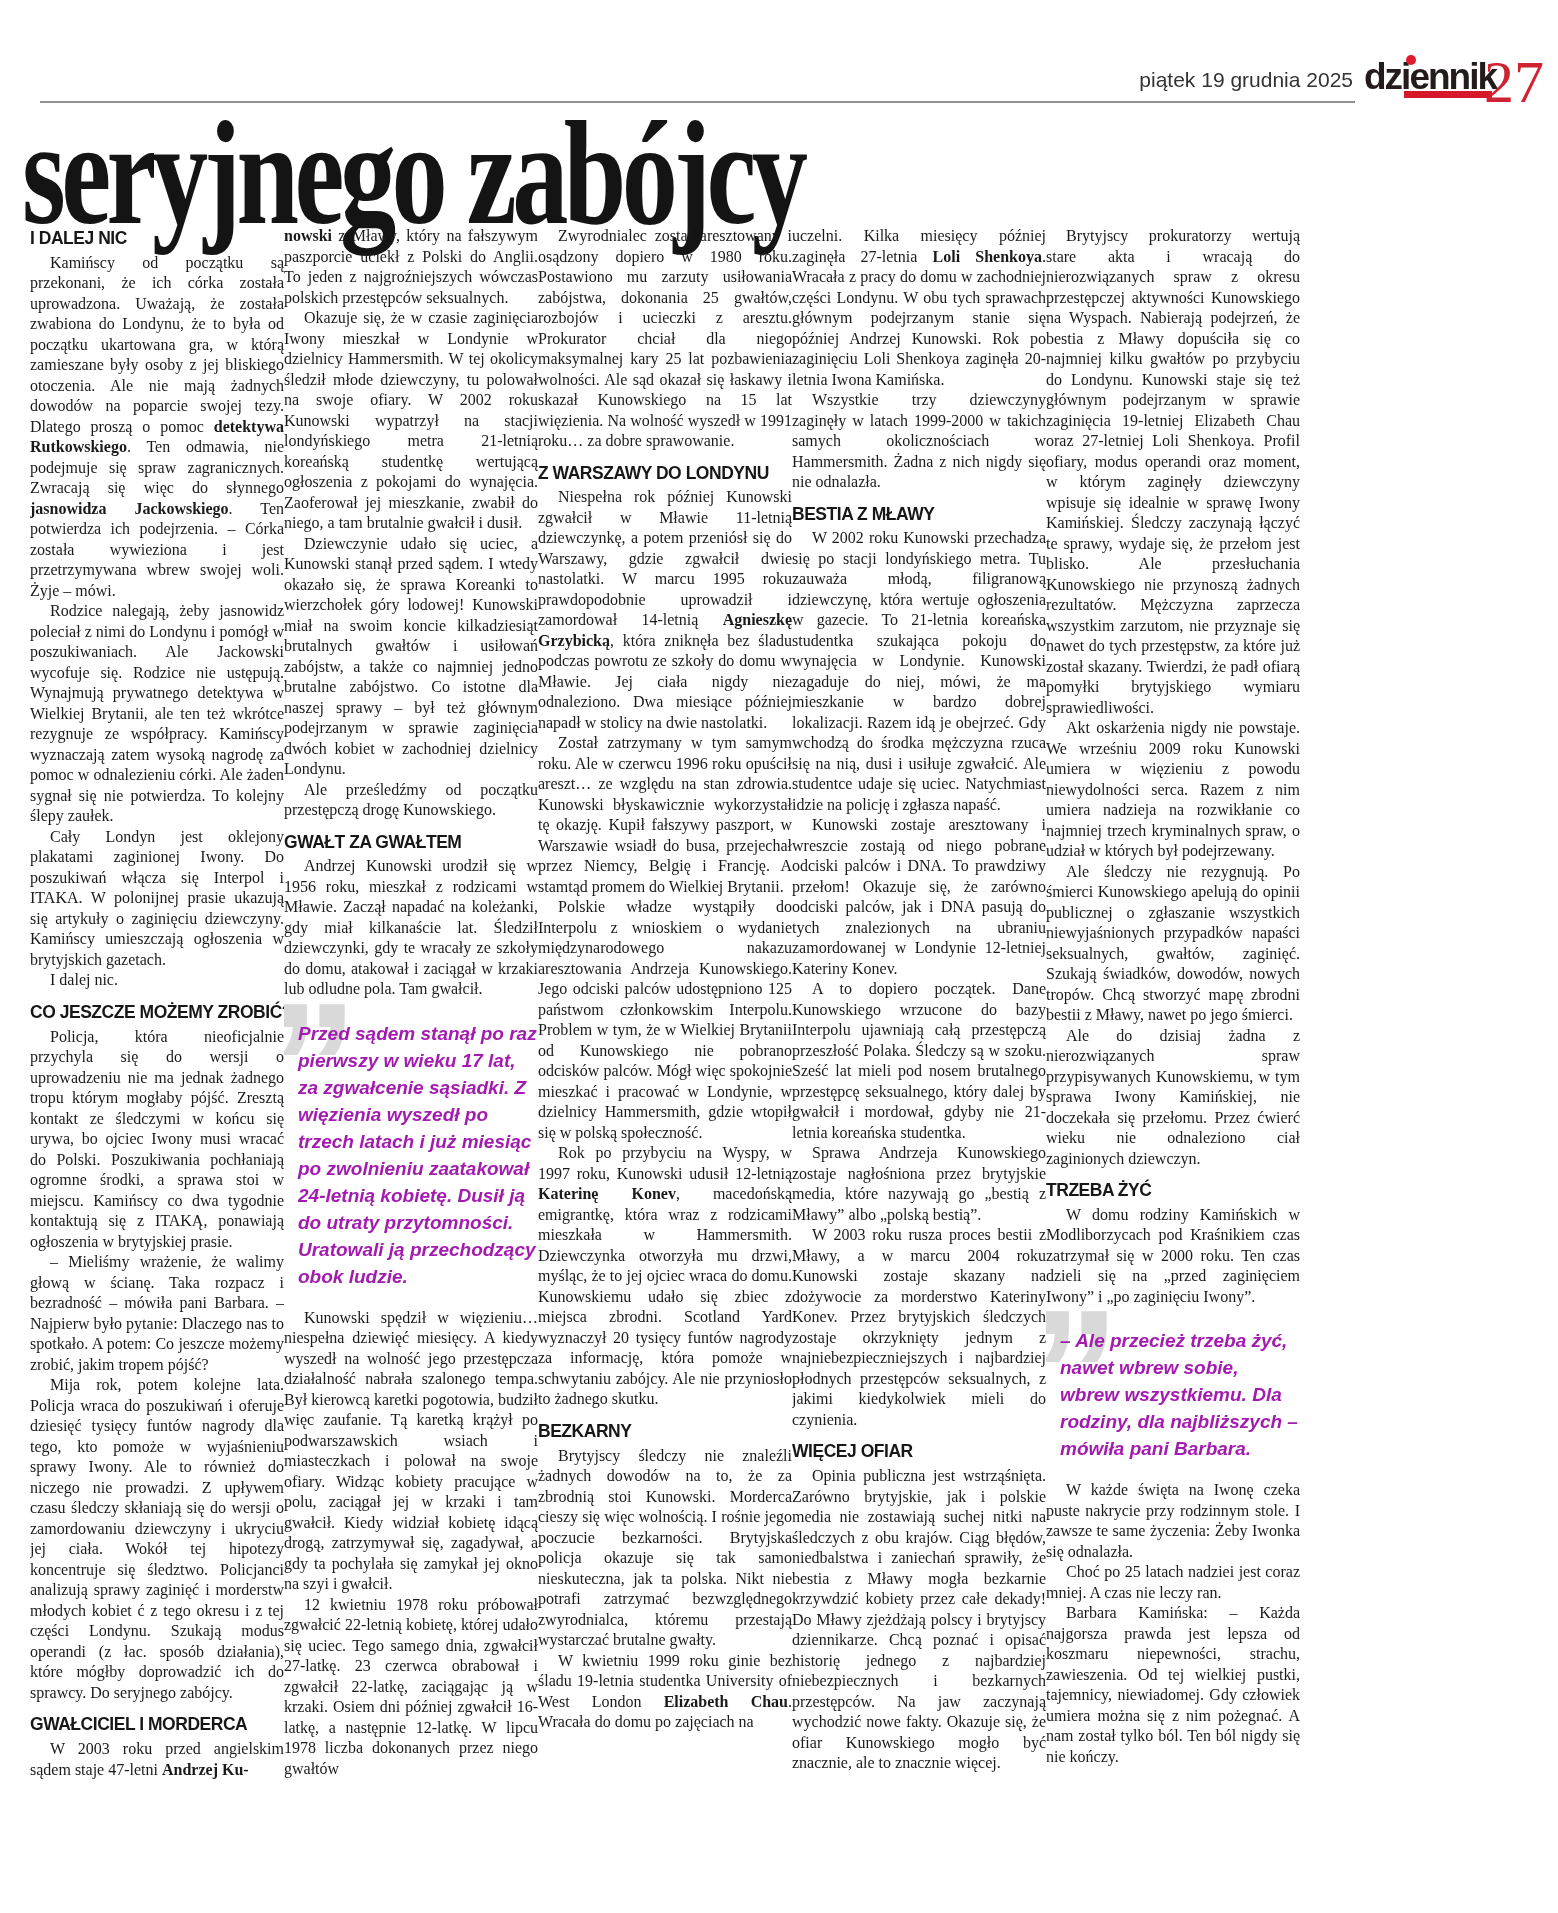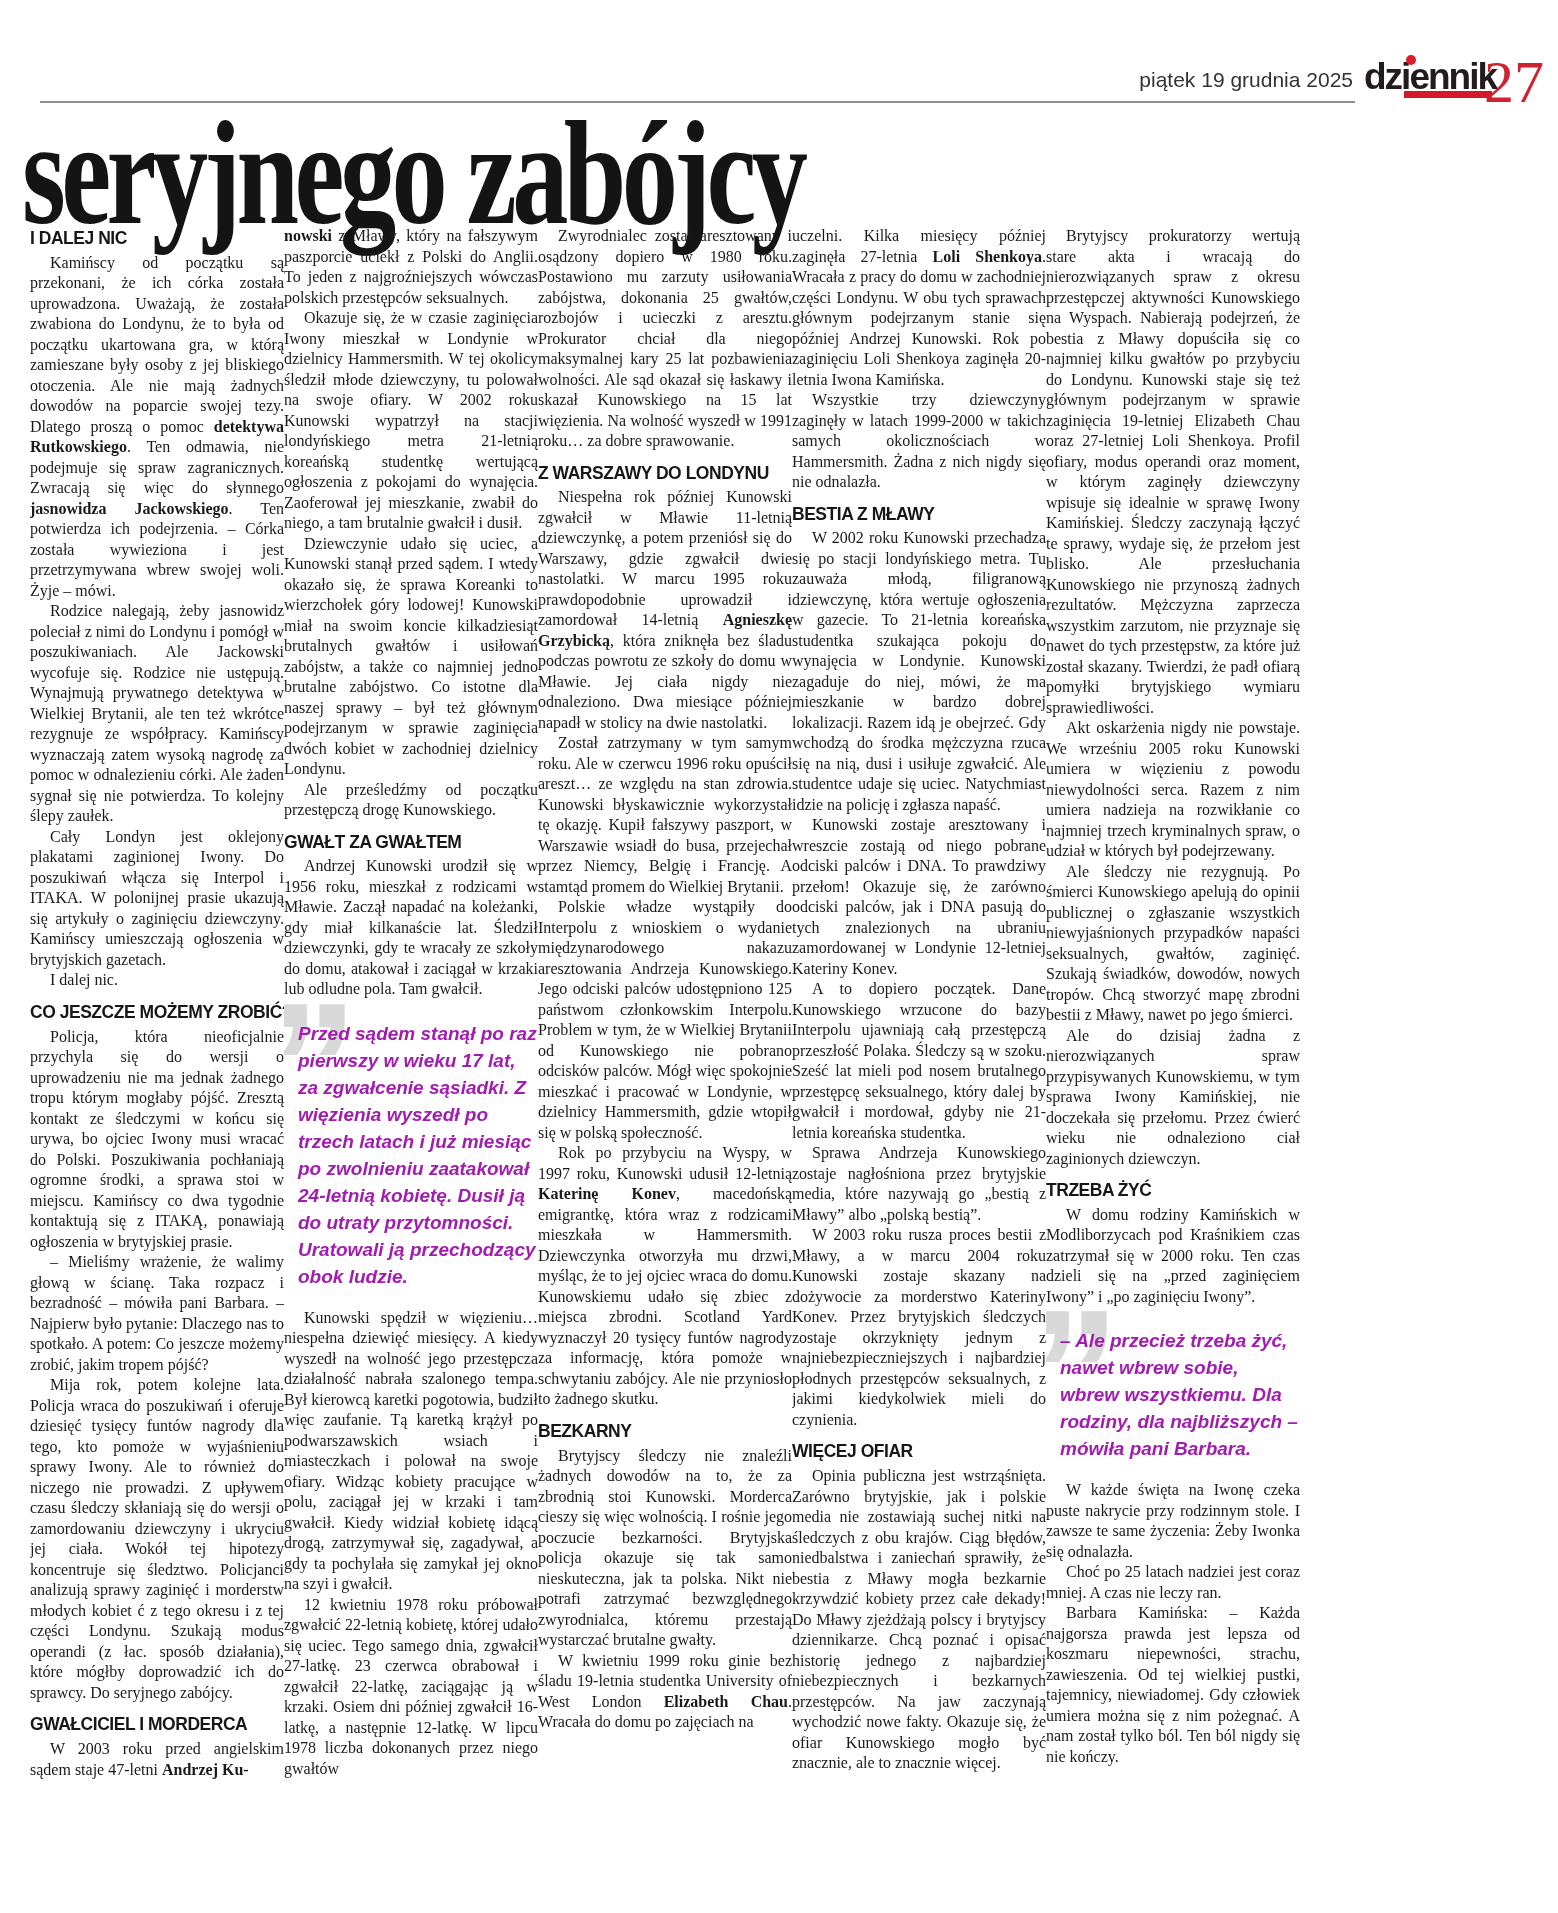--- a/index.html
+++ b/index.html
@@ -104,21 +104,21 @@
         <p class="para"><span>W 2002 roku Kunowski przechadza się po stacji londyńskiego metra. Tu zauważa młodą, filigranową dziewczynę, która wertuje ogłoszenia w gazecie. To 21-letnia koreańska studentka szukająca pokoju do wynajęcia w Londynie. Kunowski zagaduje do niej, mówi, że ma mieszkanie w bardzo dobrej lokalizacji. Razem idą je obejrzeć. Gdy wchodzą do środka mężczyzna rzuca się na nią, dusi i usiłuje zgwałcić. Ale studentce udaje się uciec. Natychmiast idzie na policję i zgłasza napaść.</span></p>
         <p class="para"><span>Kunowski zostaje aresztowany i wreszcie zostają od niego pobrane odciski palców i DNA. To prawdziwy przełom! Okazuje się, że zarówno odciski palców, jak i DNA pasują do tych znalezionych na ubraniu zamordowanej w Londynie 12-letniej Kateriny Konev.</span></p>
         <p class="para"><span>A to dopiero początek. Dane Kunowskiego wrzucone do bazy Interpolu ujawniają całą przestępczą przeszłość Polaka. Śledczy są w szoku. Sześć lat mieli pod nosem brutalnego przestępcę seksualnego, który dalej by gwałcił i mordował, gdyby nie 21-letnia koreańska studentka.</span></p>
         <p class="para"><span>Sprawa Andrzeja Kunowskiego zostaje nagłośniona przez brytyjskie media, które nazywają go „bestią z Mławy” albo „polską bestią”.</span></p>
         <p class="para"><span>W 2003 roku rusza proces bestii z Mławy, a w marcu 2004 roku Kunowski zostaje skazany na dożywocie za morderstwo Kateriny Konev. Przez brytyjskich śledczych zostaje okrzyknięty jednym z najniebezpieczniejszych i najbardziej płodnych przestępców seksualnych, z jakimi kiedykolwiek mieli do czynienia.</span></p>
         <h3 class="sec-head">WIĘCEJ OFIAR</h3>
         <p class="para"><span>Opinia publiczna jest wstrząśnięta. Zarówno brytyjskie, jak i polskie media nie zostawiają suchej nitki na śledczych z obu krajów. Ciąg błędów, niedbalstwa i zaniechań sprawiły, że bestia z Mławy mogła bezkarnie krzywdzić kobiety przez całe dekady! Do Mławy zjeżdżają polscy i brytyjscy dziennikarze. Chcą poznać i opisać historię jednego z najbardziej niebezpiecznych i bezkarnych przestępców. Na jaw zaczynają wychodzić nowe fakty. Okazuje się, że ofiar Kunowskiego mogło być znacznie, ale to znacznie więcej.</span></p>
       </div>
     <div class="col">
         <p class="para"><span>Brytyjscy prokuratorzy wertują stare akta i wracają do nierozwiązanych spraw z okresu przestępczej aktywności Kunowskiego na Wyspach. Nabierają podejrzeń, że bestia z Mławy dopuściła się co najmniej kilku gwałtów po przybyciu do Londynu. Kunowski staje się też głównym podejrzanym w sprawie zaginięcia 19-letniej Elizabeth Chau oraz 27-letniej Loli Shenkoya. Profil ofiary, modus operandi oraz moment, w którym zaginęły dziewczyny wpisuje się idealnie w sprawę Iwony Kamińskiej. Śledczy zaczynają łączyć te sprawy, wydaje się, że przełom jest blisko. Ale przesłuchania Kunowskiego nie przynoszą żadnych rezultatów. Mężczyzna zaprzecza wszystkim zarzutom, nie przyznaje się nawet do tych przestępstw, za które już został skazany. Twierdzi, że padł ofiarą pomyłki brytyjskiego wymiaru sprawiedliwości.</span></p>
-        <p class="para"><span>Akt oskarżenia nigdy nie powstaje. We wrześniu 2005 roku Kunowski umiera w więzieniu z powodu niewydolności serca. Razem z nim umiera nadzieja na rozwikłanie co najmniej trzech kryminalnych spraw, o udział w których był podejrzewany.</span></p>
+        <p class="para"><span>Akt oskarżenia nigdy nie powstaje. We wrześniu 2009 roku Kunowski umiera w więzieniu z powodu niewydolności serca. Razem z nim umiera nadzieja na rozwikłanie co najmniej trzech kryminalnych spraw, o udział w których był podejrzewany.</span></p>
         <p class="para"><span>Ale śledczy nie rezygnują. Po śmierci Kunowskiego apelują do opinii publicznej o zgłaszanie wszystkich niewyjaśnionych przypadków napaści seksualnych, gwałtów, zaginięć. Szukają świadków, dowodów, nowych tropów. Chcą stworzyć mapę zbrodni bestii z Mławy, nawet po jego śmierci.</span></p>
         <p class="para"><span>Ale do dzisiaj żadna z nierozwiązanych spraw przypisywanych Kunowskiemu, w tym sprawa Iwony Kamińskiej, nie doczekała się przełomu. Przez ćwierć wieku nie odnaleziono ciał zaginionych dziewczyn.</span></p>
         <h3 class="sec-head">TRZEBA ŻYĆ</h3>
         <p class="para"><span>W domu rodziny Kamińskich w Modliborzycach pod Kraśnikiem czas zatrzymał się w 2000 roku. Ten czas dzieli się na „przed zaginięciem Iwony” i „po zaginięciu Iwony”.</span></p>
         <div class="pullquote">
           <span class="qmark">”</span>
           <div class="qtext">– Ale przecież trzeba żyć, nawet wbrew sobie, wbrew wszystkiemu. Dla rodziny, dla najbliższych – mówiła pani Barbara.</div>
         </div>
         <p class="para"><span>W każde święta na Iwonę czeka puste nakrycie przy rodzinnym stole. I zawsze te same życzenia: Żeby Iwonka się odnalazła.</span></p>
         <p class="para"><span>Choć po 25 latach nadziei jest coraz mniej. A czas nie leczy ran.</span></p>

